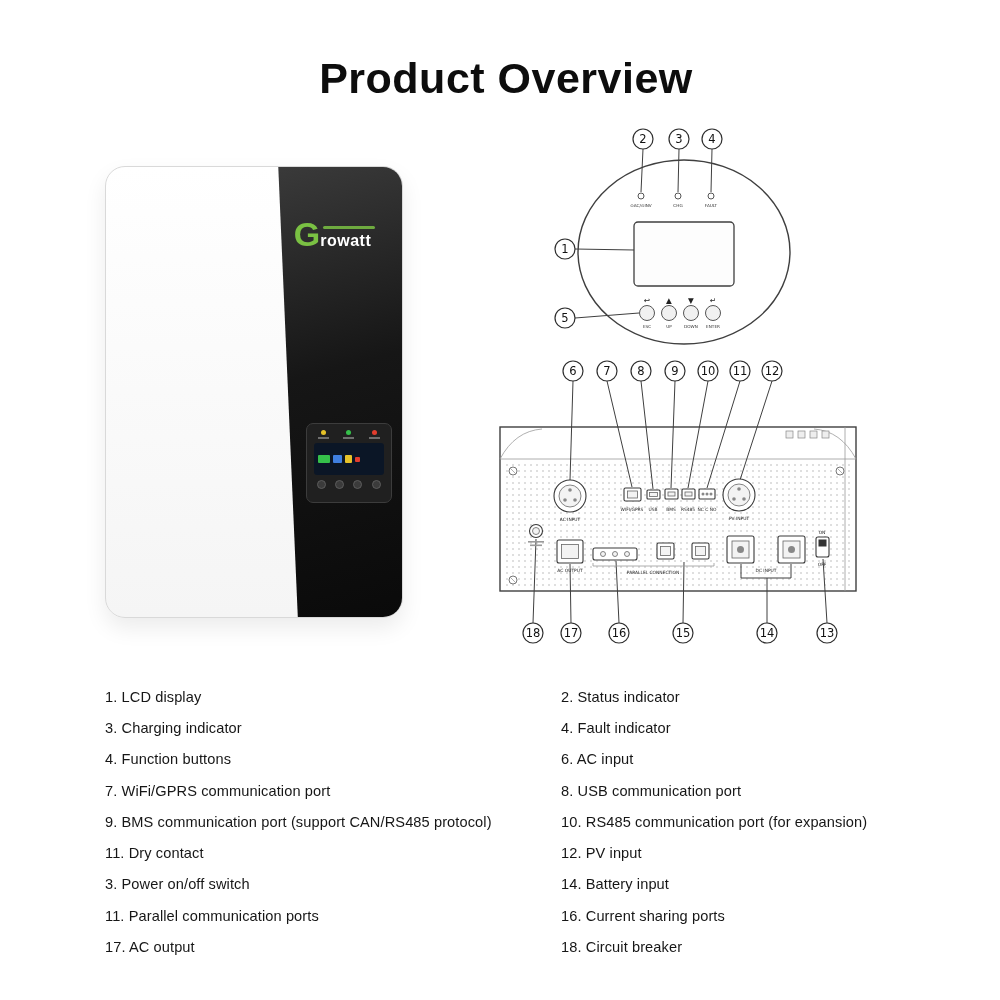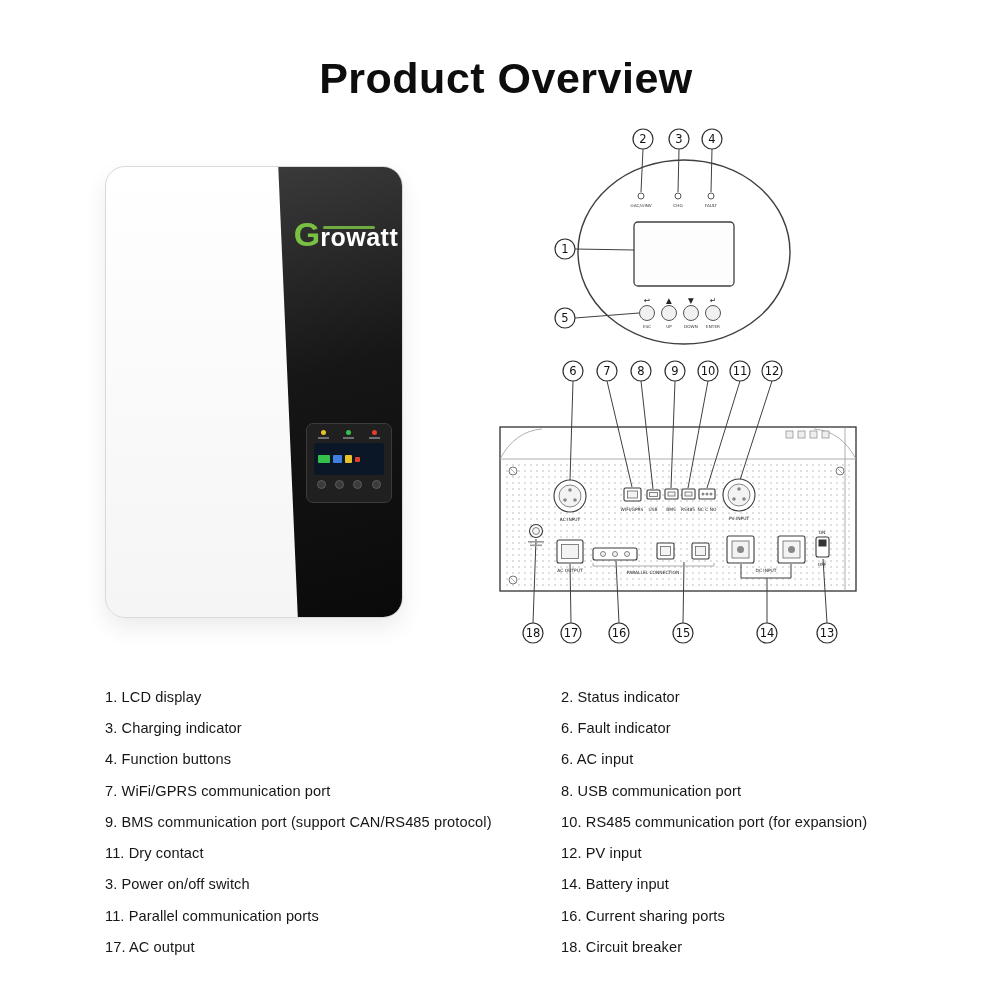--- a/index.html
+++ b/index.html
@@ -11,21 +11,21 @@
 
   
   .photo{position:absolute;left:105px;top:166px;width:298px;height:452px;border-radius:20px;
          border:1px solid #d9d9d9;background:linear-gradient(180deg,#ffffff,#f5f5f5);
          overflow:hidden;box-shadow:0 10px 22px rgba(0,0,0,.08);}
   .side{position:absolute;left:56%;top:0;height:100%;width:44%;
         background:linear-gradient(165deg,#3a3a3a 0%,#161616 45%,#0a0a0a 100%);
         clip-path:polygon(5% 0,100% 0,100% 100%,20% 100%);}
   .logo{position:absolute;left:22px;top:50px;display:flex;align-items:baseline;white-space:nowrap;}
   .logo-g{color:#7ac143;font-size:34px;font-weight:bold;line-height:1;}
-  .logo-rest{color:#ffffff;font-size:25px;font-weight:bold;letter-spacing:.5px;}
+  .logo-rest{color:#ffffff;font-size:16px;font-weight:bold;letter-spacing:.5px;}
   .logo-tag{position:absolute;left:29px;top:9px;width:52px;height:3px;background:rgba(122,193,67,.85);border-radius:2px;}
   .disp{position:absolute;left:34px;top:256px;width:86px;height:80px;background:#202020;
         border:1px solid #3c3c3c;border-radius:7px;padding:6px 7px;}
   .disp-ind{display:flex;justify-content:space-between;padding:0 4px;}
   .ind-stack{display:flex;flex-direction:column;align-items:center;gap:2px;}
   .dot{width:5px;height:5px;border-radius:50%;}
   .dot-y{background:#e6c229;} .dot-g{background:#35c04a;} .dot-r{background:#e23d2e;}
   .bar{width:11px;height:2px;background:#6e6e6e;}
   .screen{margin-top:4px;height:32px;background:#0b1626;border-radius:3px;
           display:flex;align-items:center;gap:3px;padding:4px;}
@@ -370,21 +370,21 @@
     <div class="legend-item">1. LCD display</div>
     <div class="legend-item">3. Charging indicator</div>
     <div class="legend-item">4. Function buttons</div>
     <div class="legend-item">7. WiFi/GPRS communication port</div>
     <div class="legend-item">9. BMS communication port (support CAN/RS485 protocol)</div>
     <div class="legend-item">11. Dry contact</div>
     <div class="legend-item">3. Power on/off switch</div>
     <div class="legend-item">11. Parallel communication ports</div>
     <div class="legend-item">17. AC output</div>
     <div class="legend-item">2. Status indicator</div>
-    <div class="legend-item">6. Fault indicator</div>
+    <div class="legend-item">4. Fault indicator</div>
     <div class="legend-item">6. AC input</div>
     <div class="legend-item">8. USB communication port</div>
     <div class="legend-item">10. RS485 communication port (for expansion)</div>
     <div class="legend-item">12. PV input</div>
     <div class="legend-item">14. Battery input</div>
     <div class="legend-item">16. Current sharing ports</div>
     <div class="legend-item">18. Circuit breaker</div>
   </div>
 
 </div>

